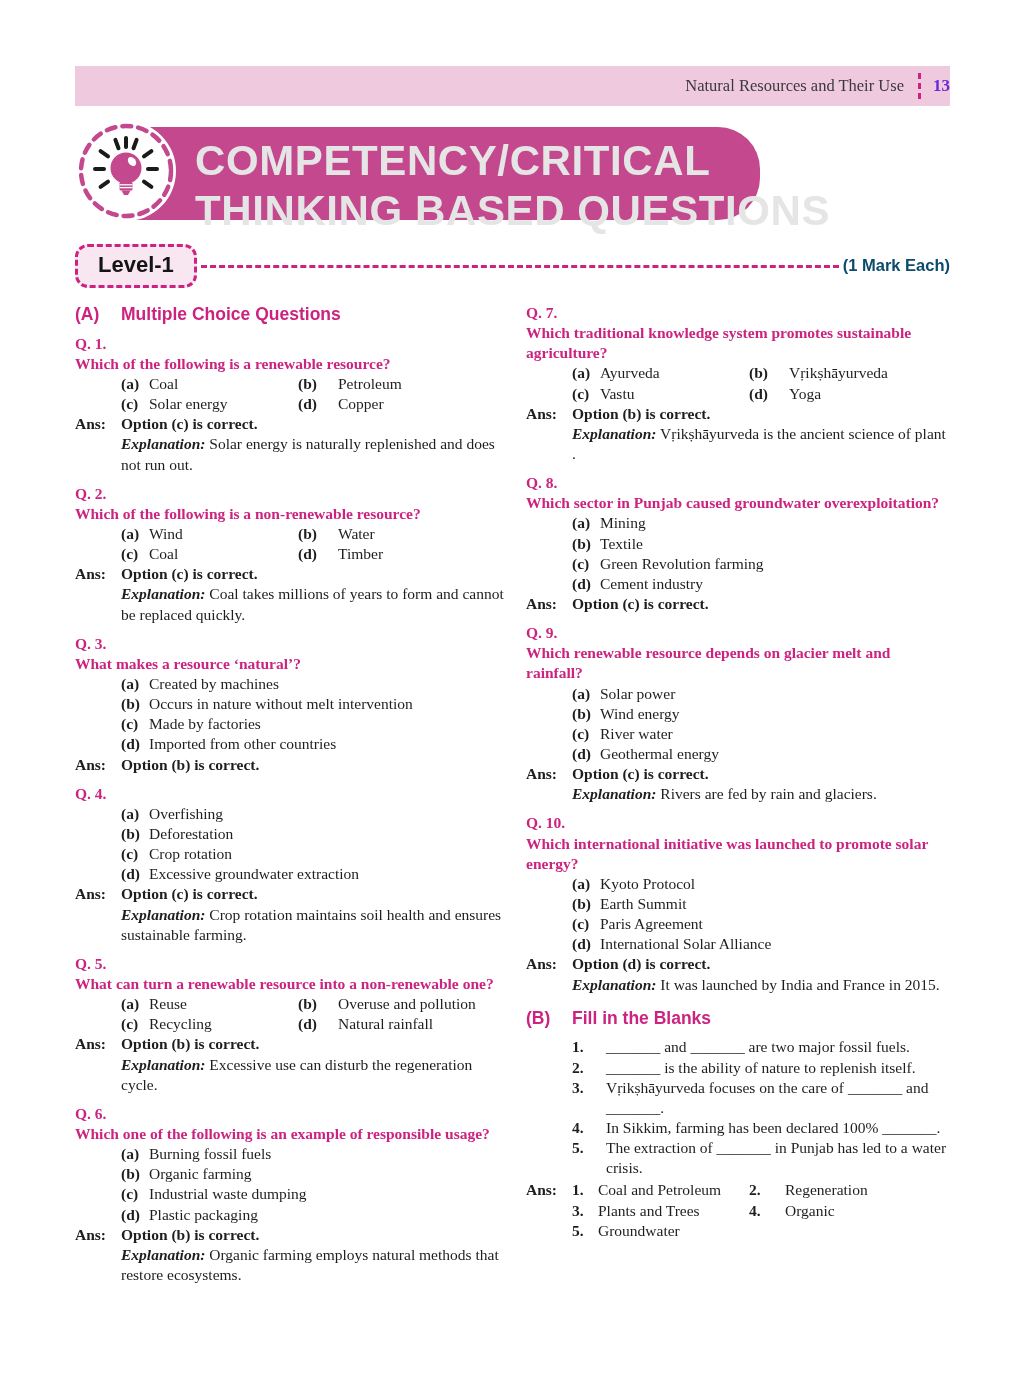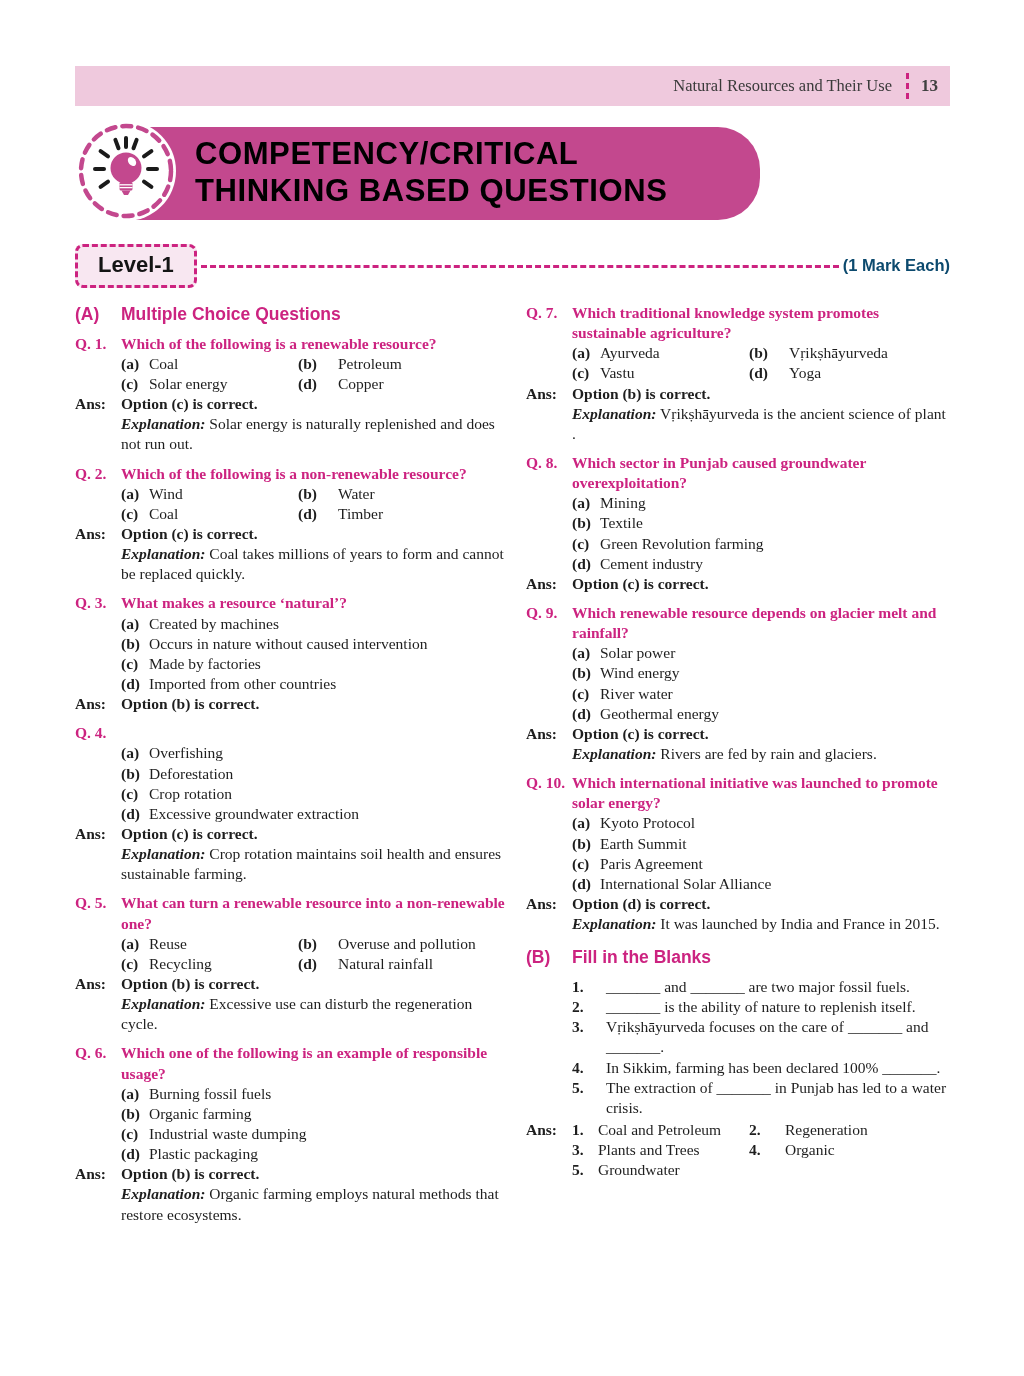--- a/index.html
+++ b/index.html
@@ -9,41 +9,41 @@
     font-family:"Liberation Serif","DejaVu Serif",serif;
     font-size:15.5px; line-height:1.3; color:#1e1e1e; overflow:hidden;
   }
   
   .topbar {
     position:absolute; left:75px; top:66px; width:875px; height:40px;
     background:#efc9dd; display:flex; align-items:center; justify-content:flex-end;
   }
   .chapter { font-size:16.5px; color:#3a3a3a; }
   .tb-divider { border-left:3px dashed #cc2380; height:26px; margin:0 12px 0 14px; }
-  .pageno { font-weight:bold; font-size:17px; color:#404040; padding-right:12px; }
+  .pageno { font-weight:bold; font-size:17px; color:#6d28d9; }
 
   
   .banner {
     position:absolute; left:98px; top:127px; width:662px; height:93px;
     background:#c3488e; border-radius:28px 42px 42px 28px;
   }
   .banner-text {
-    position:absolute; left:97px; top:9px; color:#000000;
+    position:absolute; left:97px; top:9px; color:#e5e5e5;
     font-family:"Liberation Sans","DejaVu Sans",sans-serif; font-weight:bold;
-    font-size:31px; letter-spacing:0.6px; line-height:1.18; white-space:nowrap;
+    font-size:42px; letter-spacing:0.6px; line-height:1.18; white-space:nowrap;
   }
   .badge { position:absolute; left:73px; top:118px; width:106px; height:106px; }
 
   
   .levelrow {
     position:absolute; left:75px; top:243px; width:875px; height:46px;
     display:flex; align-items:center;
   }
   .levelpill {
-    background:#f8e7f1; border:3px dashed #cc2380; border-radius:8px;
+    background:#f8e7f1; border:3px dashed #cc2380; border-radius:13px;
     padding:4px 20px 6px 20px; font-family:"Liberation Sans","DejaVu Sans",sans-serif;
     font-weight:bold; font-size:22px; color:#141414;
   }
   .leader { flex:1; border-top:3px dashed #cc2380; height:0; margin:0 4px; }
   .marks {
     font-family:"Liberation Sans","DejaVu Sans",sans-serif; font-weight:bold;
     font-size:16.5px; color:#0c4a6e; white-space:nowrap;
   }
 
   
@@ -53,21 +53,21 @@
 
   .sec-head { display:flex; margin-bottom:8px; align-items:baseline; }
   .sec-id, .sec-title {
     font-family:"Liberation Sans","DejaVu Sans",sans-serif; font-weight:bold;
     font-size:17.5px; color:#cc2380;
   }
   .sec-id { min-width:46px; }
   .sec-title { flex:1; }
 
   .q { margin-bottom:9px; }
-  .qh { display:flex; }
+  .qh { display:flex;flex-direction:column; }
   .qnum { min-width:46px; font-weight:bold; color:#cc2380; white-space:nowrap; }
   .qtext { flex:1; font-weight:bold; color:#cc2380; }
   .opts { margin-left:46px; }
   .opts.cols { display:grid; grid-template-columns:177px 1fr; }
   .opt { display:flex; }
   .ol { min-width:28px; font-weight:bold; }
   .opts.cols .opt.second .ol { min-width:40px; }
   .ot { flex:1; }
   .ansrow { display:flex; }
   .anslab { min-width:46px; font-weight:bold; }
@@ -207,21 +207,21 @@
             <span class="qnum">Q. 3.</span>
             <span class="qtext">What makes a resource ‘natural’?</span>
           </div>
         <div class="opts">
           <div class="opt">
               <span class="ol">(a)</span>
               <span class="ot">Created by machines</span>
             </div>
           <div class="opt">
               <span class="ol">(b)</span>
-              <span class="ot">Occurs in nature without caused intervention</span>
+              <span class="ot">Occurs in nature without melt intervention</span>
             </div>
           <div class="opt">
               <span class="ol">(c)</span>
               <span class="ot">Made by factories</span>
             </div>
           <div class="opt">
               <span class="ol">(d)</span>
               <span class="ot">Imported from other countries</span>
             </div>
         </div>

